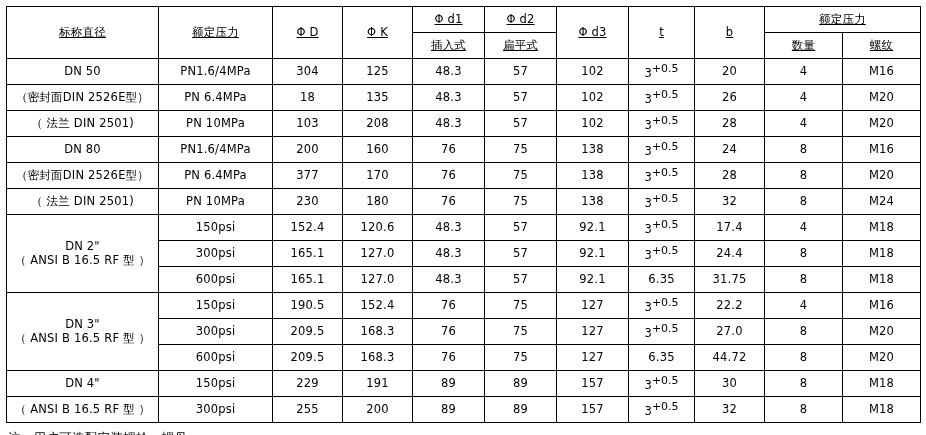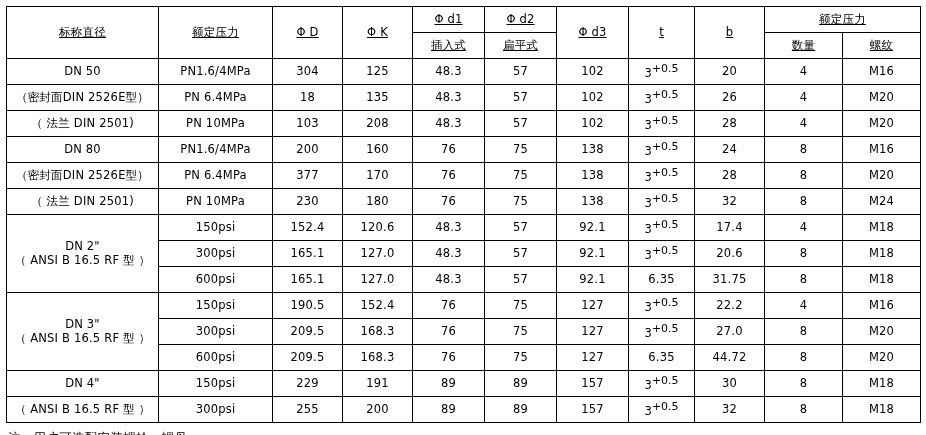--- a/index.html
+++ b/index.html
@@ -203,21 +203,21 @@
           <td>M18</td>
         </tr>
         <tr>
           <td>300psi</td>
           <td>165.1</td>
           <td>127.0</td>
           <td>48.3</td>
           <td>57</td>
           <td>92.1</td>
           <td>3<span class="sup">+0.5</span></td>
-          <td>20.6</td>
+          <td>24.4</td>
           <td>8</td>
           <td>M18</td>
         </tr>
         <tr>
           <td>600psi</td>
           <td>165.1</td>
           <td>127.0</td>
           <td>48.3</td>
           <td>57</td>
           <td>92.1</td>

